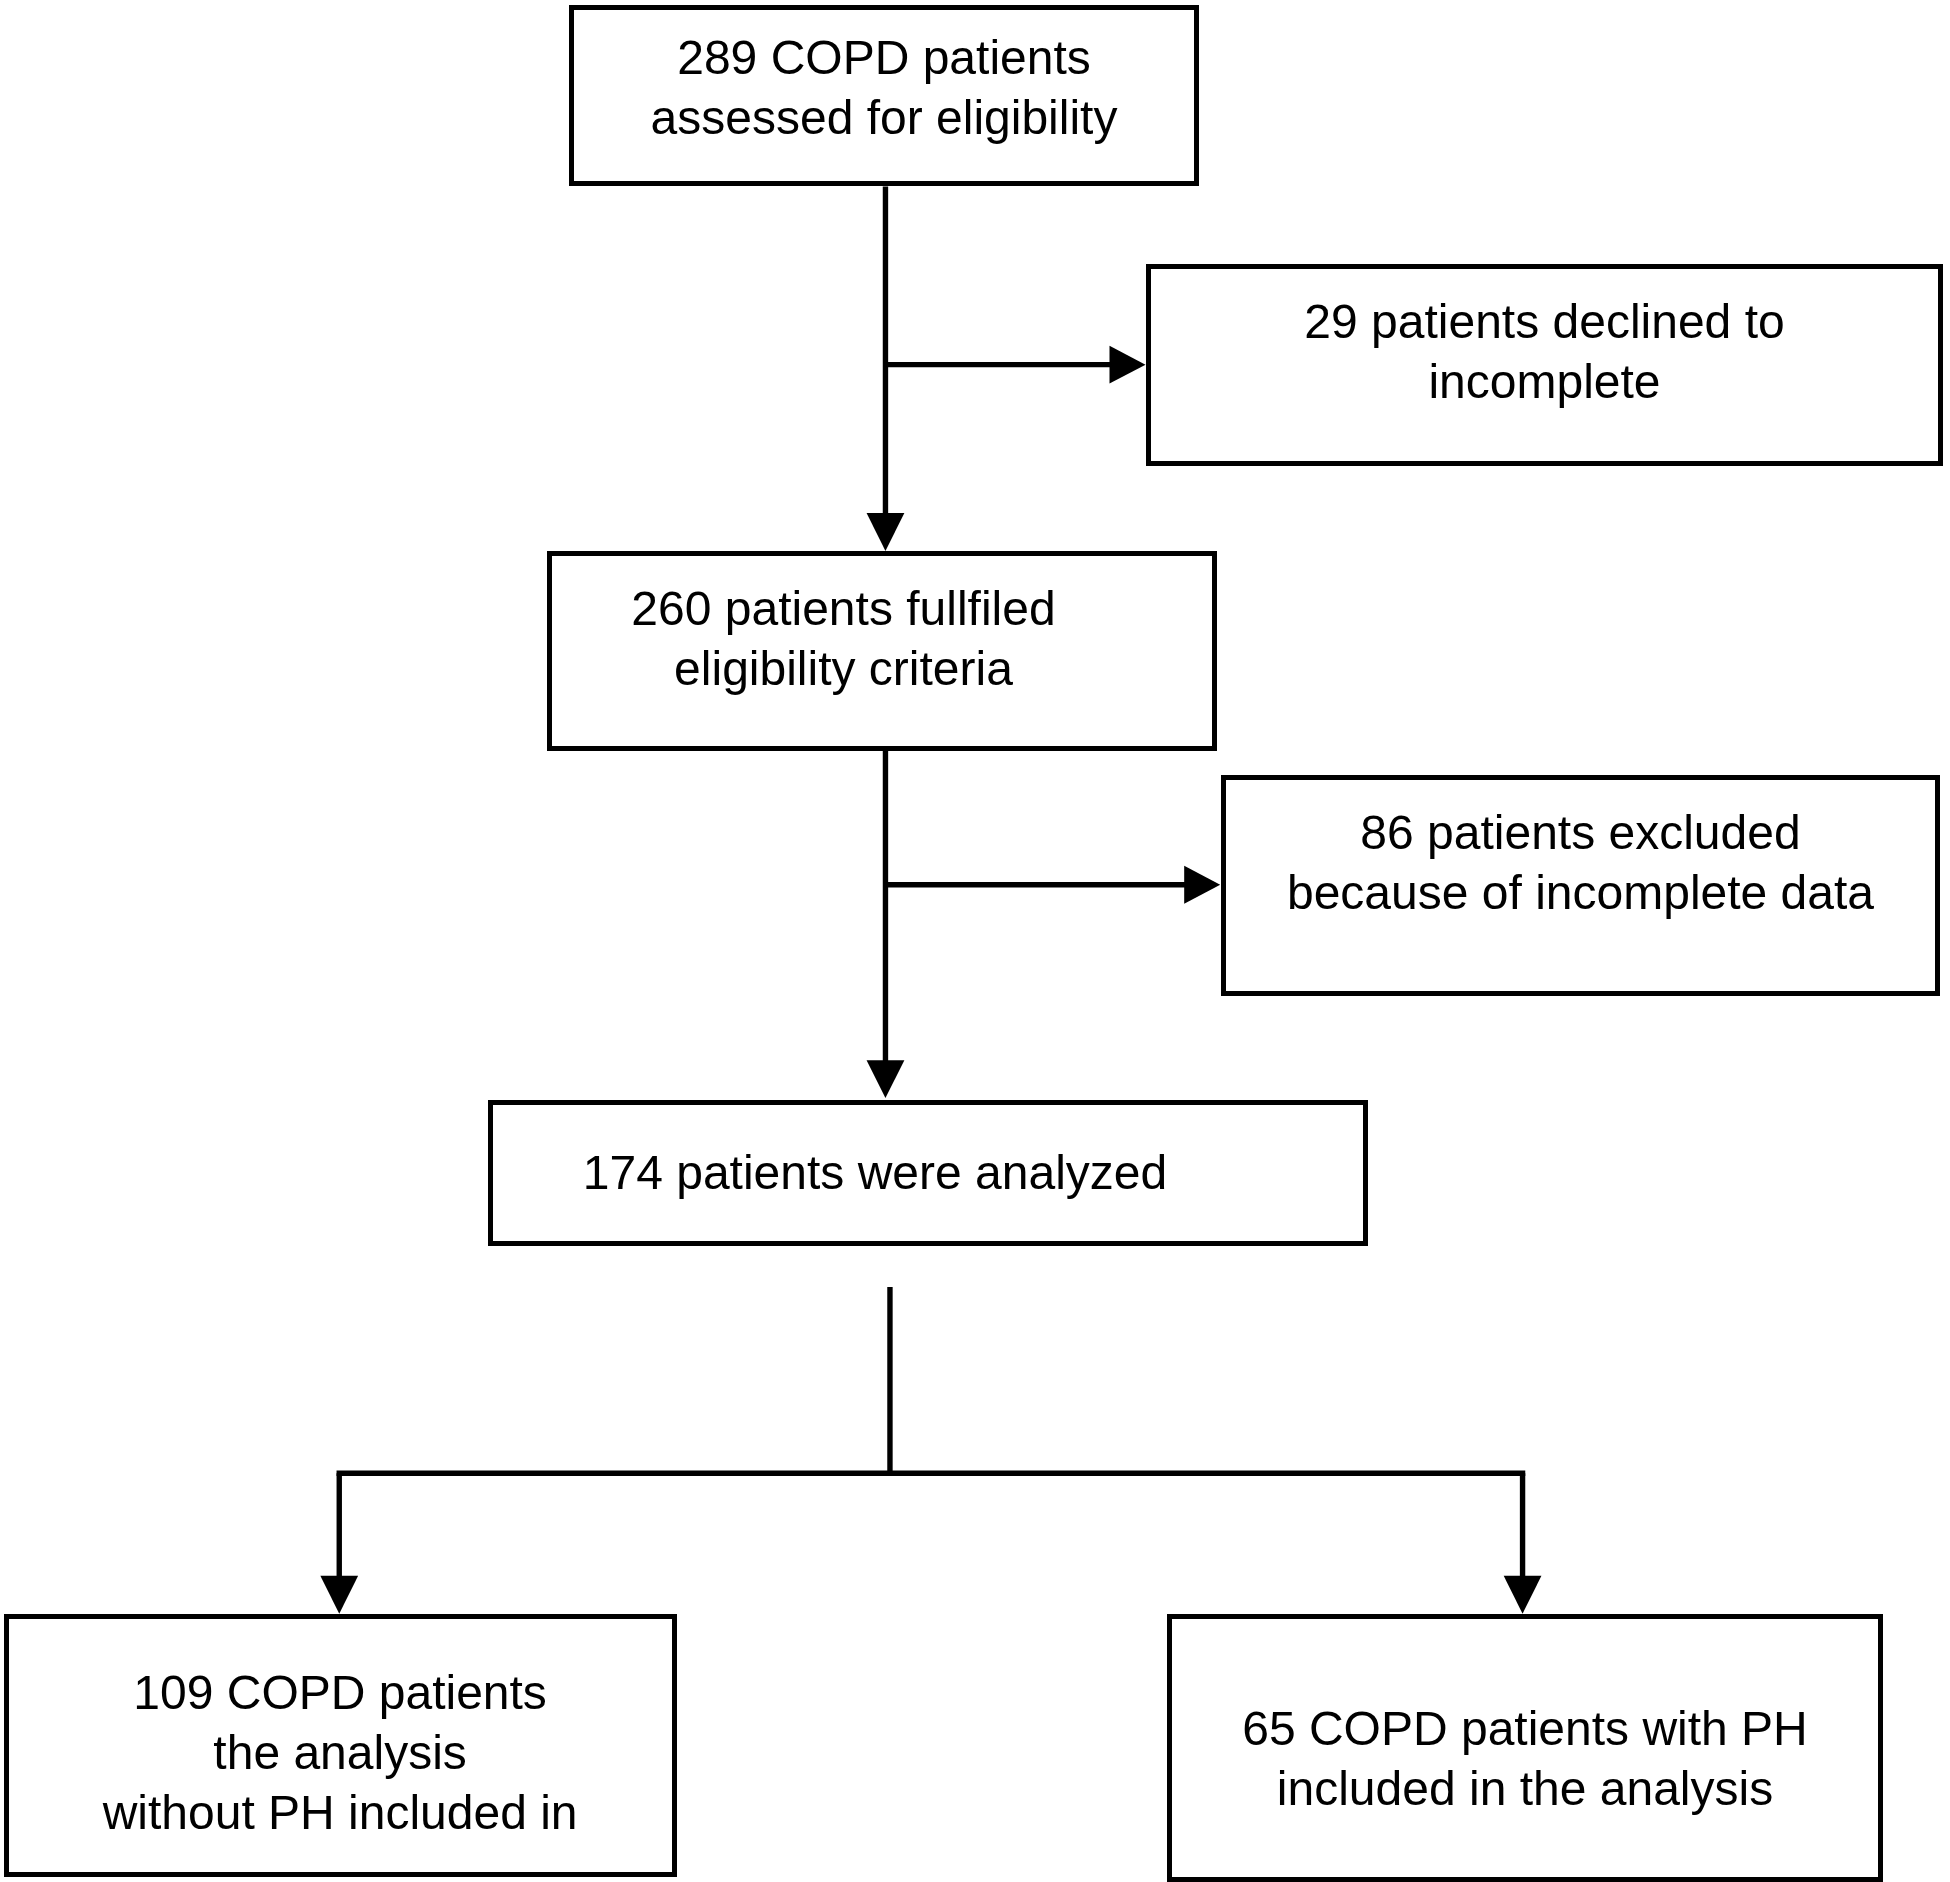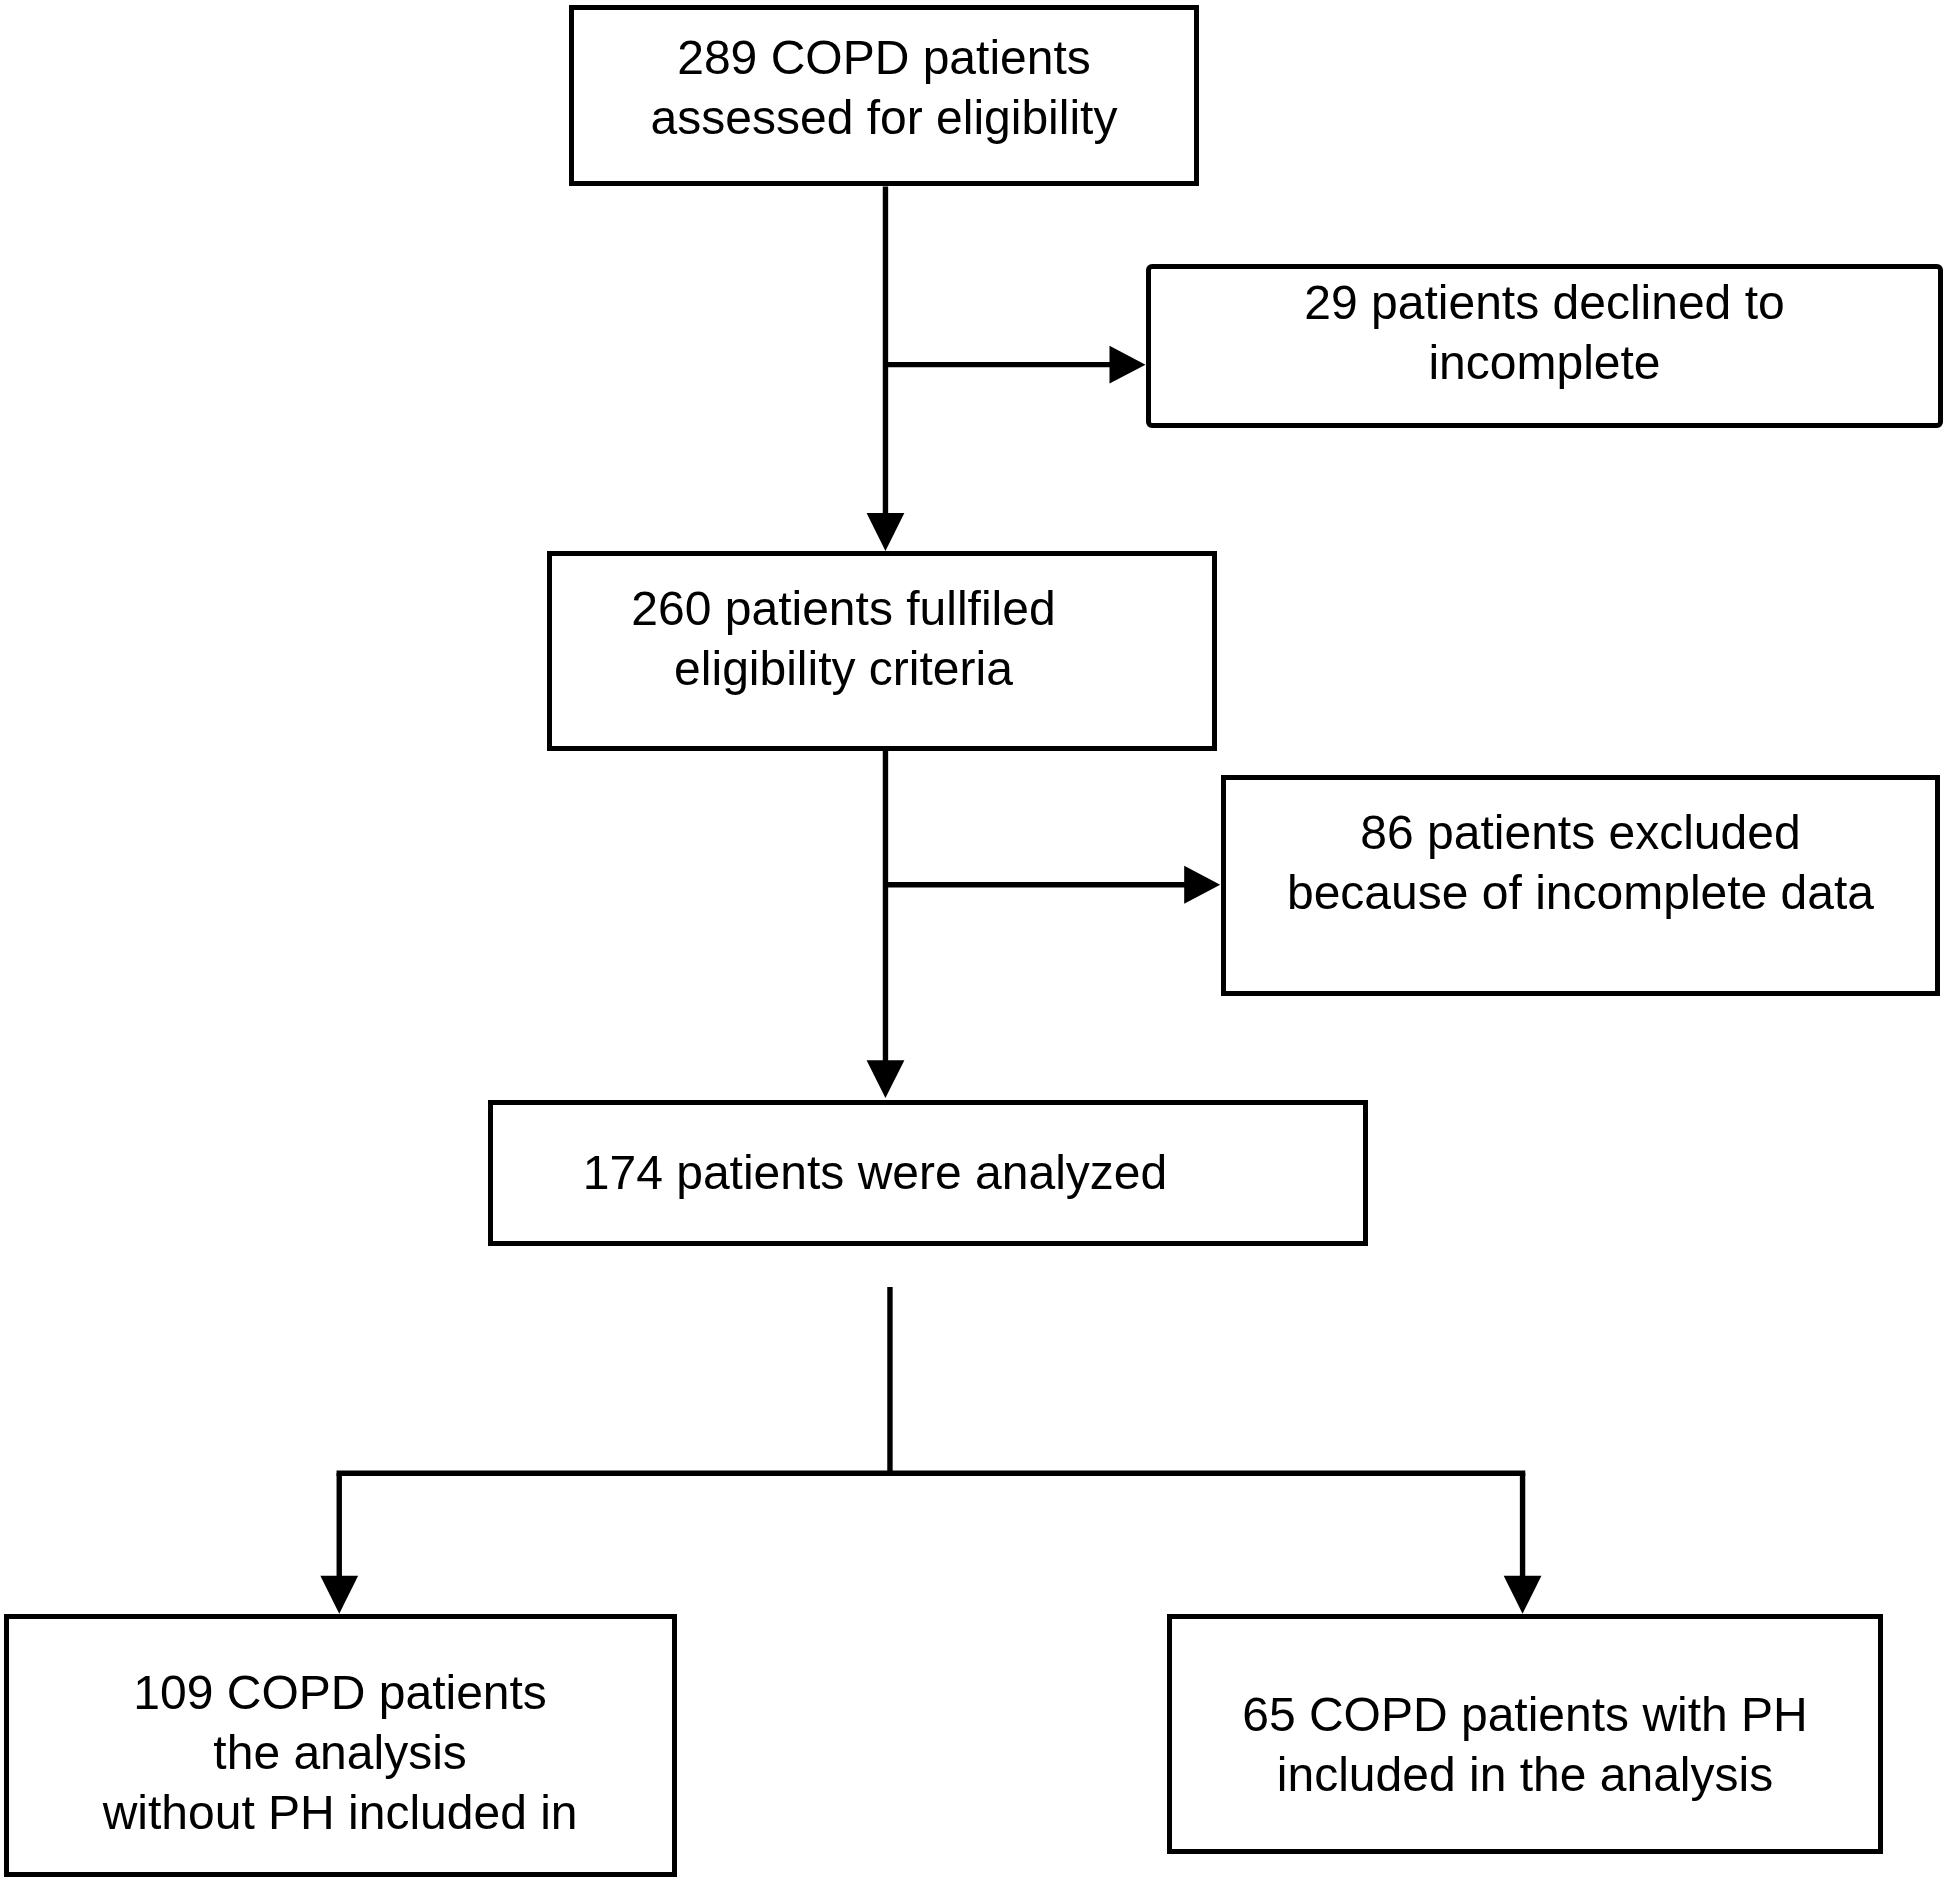--- a/index.html
+++ b/index.html
@@ -42,26 +42,26 @@
     text-align: center;
   }
   .box .txt {
     font-size: 48px;
     line-height: 60px;
     color: #000000;
     white-space: nowrap;
   }
   
   #node-assessed  { left: 569px;  top: 5.4px;    width: 630px; height: 181px; padding-bottom: 16px; }
-  #node-declined  { left: 1146px; top: 264px;  width: 797px; height: 164px; padding-bottom: 27px; border-radius: 6px; }
+  #node-declined  { left: 1146px; top: 264px;  width: 797px; height: 202px; padding-bottom: 27px; }
   #node-eligible  { left: 547px;  top: 551px;  width: 670px; height: 200px; padding-bottom: 25px; padding-right: 77px; }
   #node-excluded  { left: 1221px; top: 775px;  width: 719px; height: 221px; padding-bottom: 45px; }
   #node-analyzed  { left: 488px;  top: 1100px; width: 880px; height: 146px; padding-right: 106px; }
   #node-withoutph { left: 3.6px;    top: 1614px; width: 673px; height: 263px; padding-top: 14.4px; }
-  #node-withph    { left: 1167px; top: 1614px; width: 716px; height: 240px; padding-top: 21.6px; }
+  #node-withph    { left: 1167px; top: 1614px; width: 716px; height: 268px; padding-top: 21.6px; }
 </style>
 </head>
 <body>
 
 <div class="canvas">
 
   <svg class="connectors" viewBox="0 0 2167 2091" xmlns="http://www.w3.org/2000/svg">
 
     <line x1="984" y1="207" x2="984" y2="578"></line>
     <polygon points="984,612 963,570 1005,570"></polygon>

